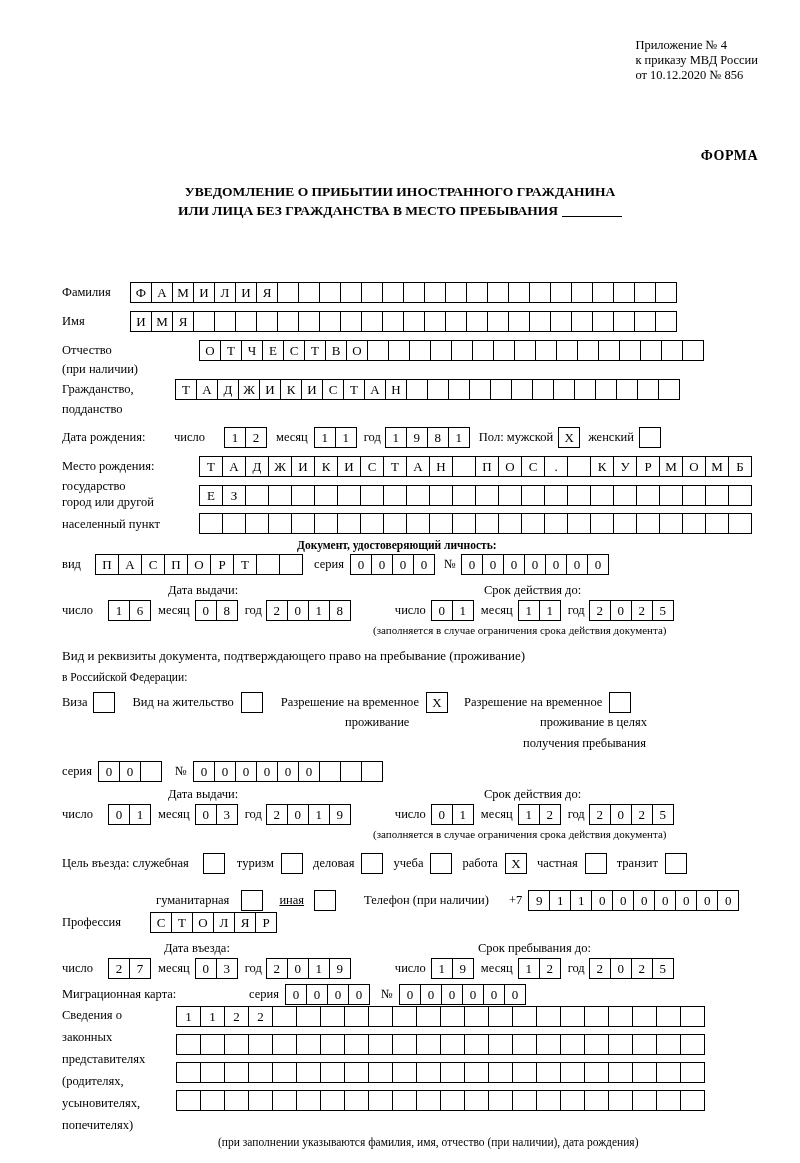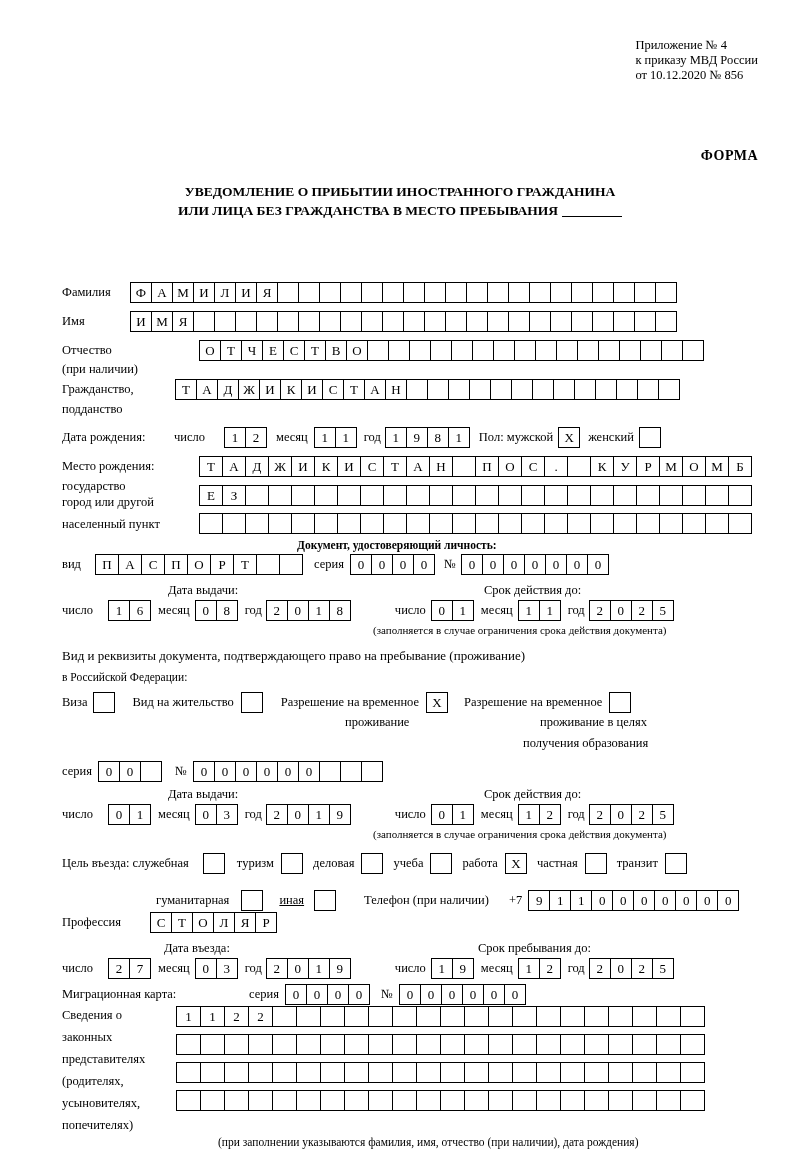--- a/index.html
+++ b/index.html
@@ -405,21 +405,21 @@
     <div class="single" style="margin-left:5px;"></div>
     <div class="lbl" style="margin-left:18px;">Вид на жительство</div>
     <div class="single" style="margin-left:7px;"></div>
     <div class="lbl" style="margin-left:18px;">Разрешение на временное</div>
     <div class="single" style="margin-left:7px;">X</div>
     <div class="lbl" style="margin-left:16px;">Разрешение на временное</div>
     <div class="single" style="margin-left:7px;"></div>
   </div>
   <div class="lbl" style="position:absolute;top:715px;left:345px;">проживание</div>
   <div class="lbl" style="position:absolute;top:715px;left:540px;">проживание в целях</div>
-  <div class="lbl" style="position:absolute;top:736px;left:523px;">получения образования</div>
+  <div class="lbl" style="position:absolute;top:736px;left:523px;">получения пребывания</div>
 
   <div class="row" style="top:761px;left:62px;">
     <div class="lbl" style="margin-right:6px;">серия</div>
     <div class="boxes">
         <div class="bx">0</div>
         <div class="bx">0</div>
         <div class="bx"></div>
       </div>
     <div class="lbl" style="margin-left:14px;margin-right:6px;">№</div>
     <div class="boxes">

